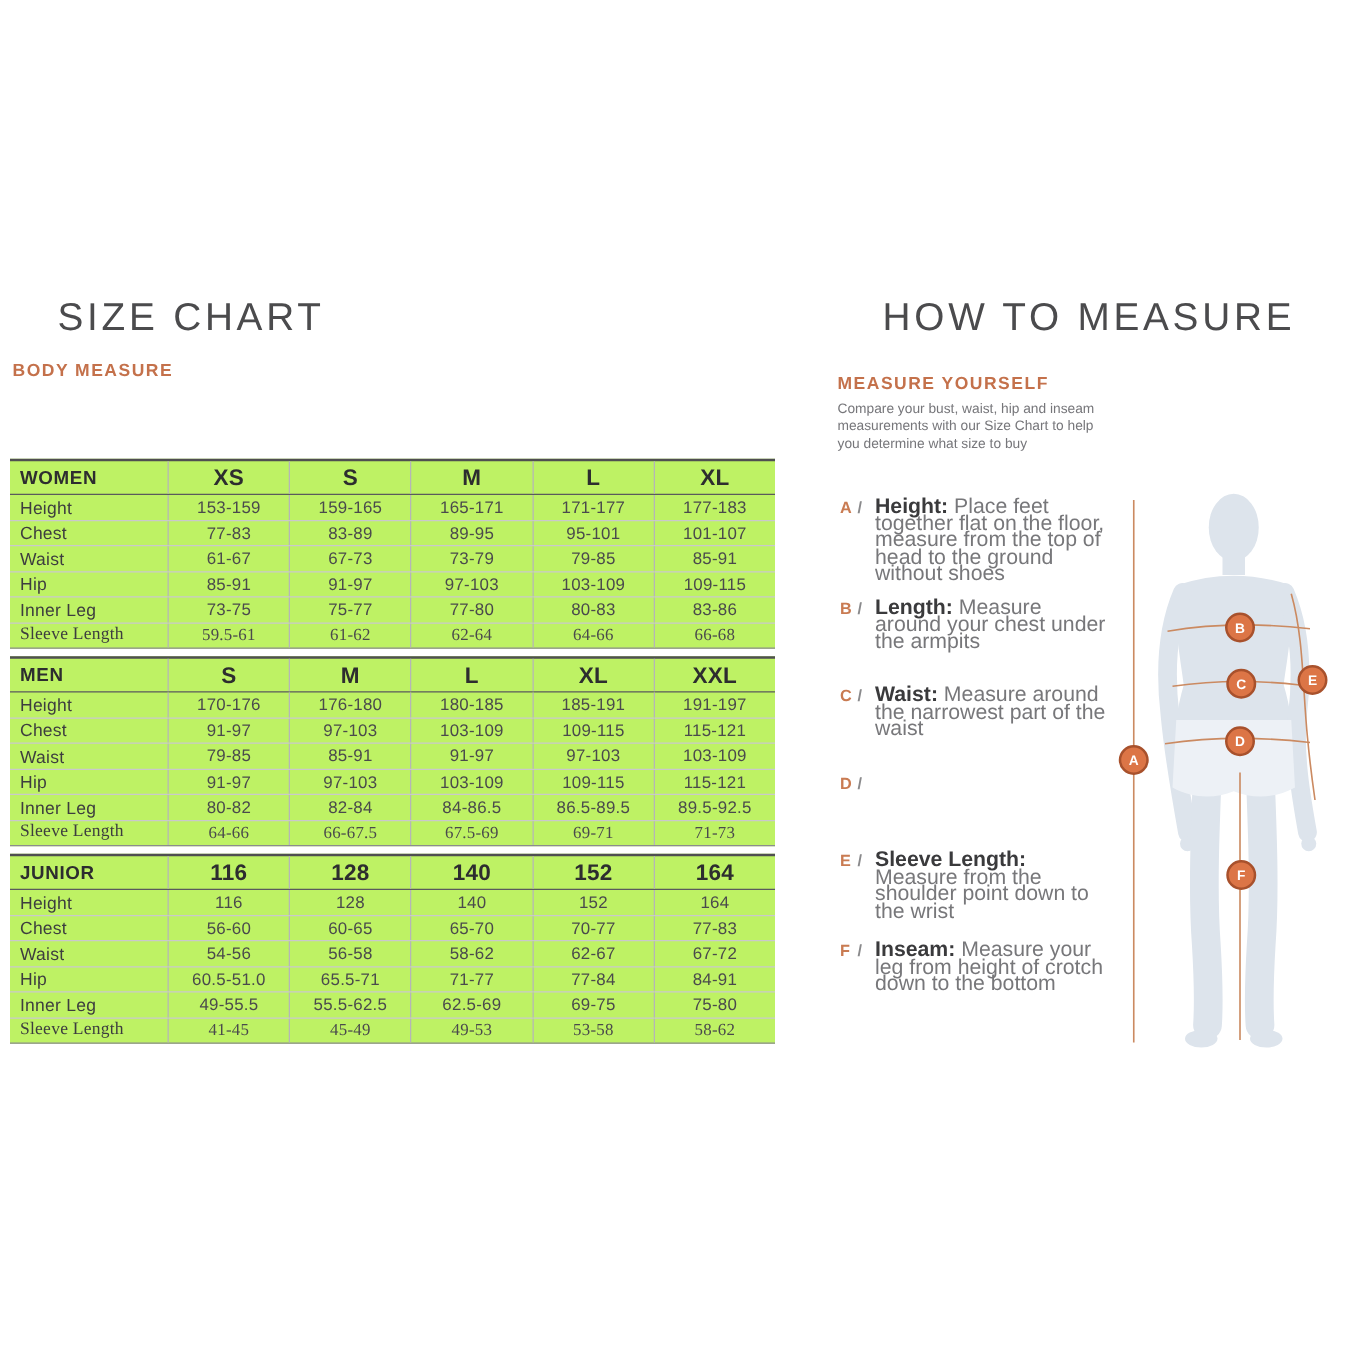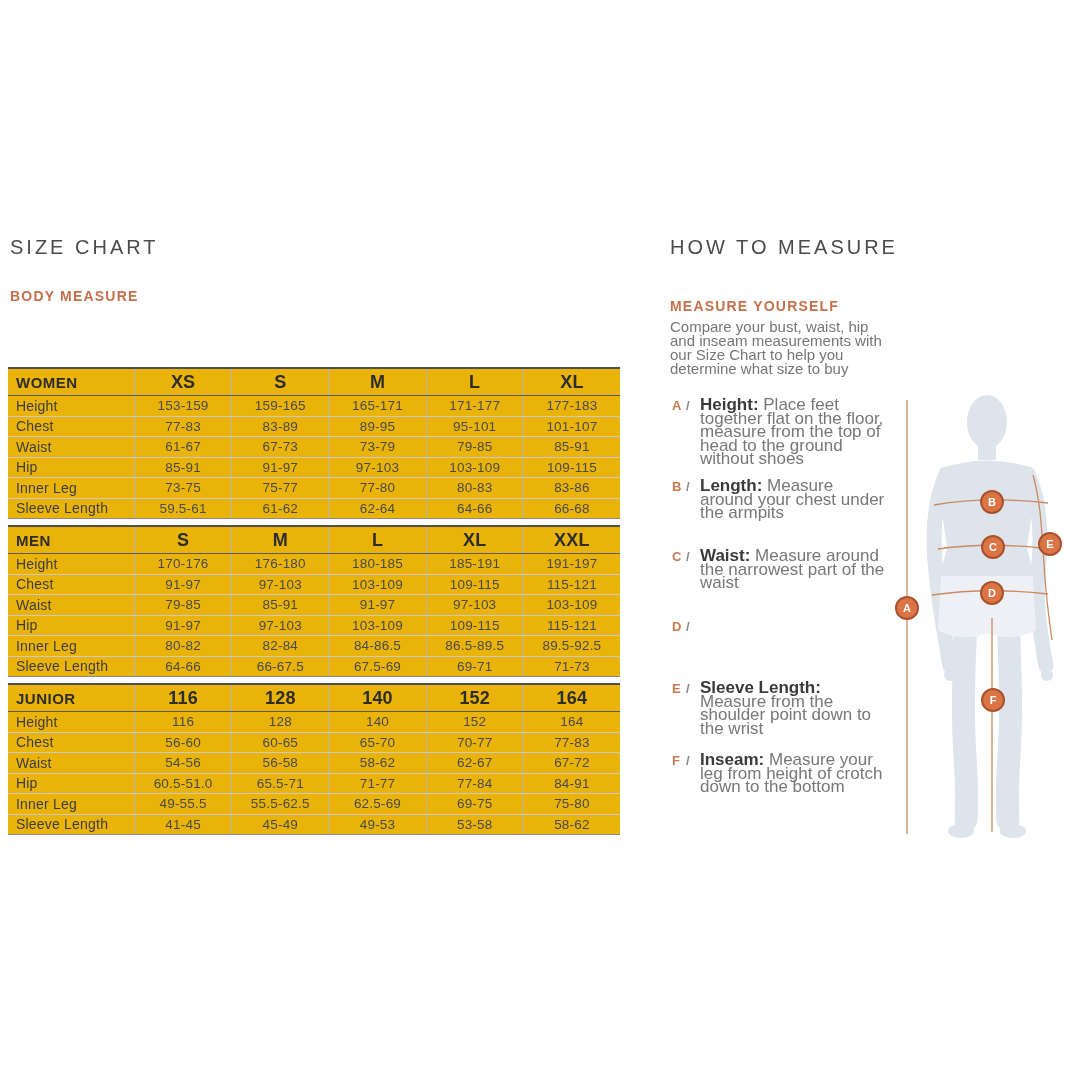--- a/index.html
+++ b/index.html
@@ -3,48 +3,48 @@
 <meta charset="utf-8">
 <style>
   html,body{margin:0;padding:0;}
   body{
     width:1080px;height:1080px;position:relative;background:#ffffff;
     font-family:"Liberation Sans", sans-serif;overflow:hidden;
     -webkit-font-smoothing:antialiased;
   }
   
   .big-title{
-    position:absolute;font-size:20px;letter-spacing:3px;color:#4b4b4d;
-    font-weight:400;white-space:nowrap;
+    position:absolute;font-size:31px;letter-spacing:3px;color:#4b4b4d;
+    font-weight:400;white-space:nowrap;margin-left:36px;
   }
   #size-chart-title{left:10px;top:236px;}
   #how-to-title{left:670px;top:236px;}
   .orange-sub{
     position:absolute;font-size:14px;font-weight:700;letter-spacing:1.2px;
     color:#c4714b;white-space:nowrap;
   }
   #body-measure-sub{left:10px;top:288px;}
   #measure-yourself-sub{left:670px;top:298px;}
   #intro-text{
     position:absolute;left:670px;top:320px;width:218px;
-    font-size:15px;line-height:14px;color:#76767a;
+    font-size:11px;line-height:14px;color:#76767a;
   }
   
   #size-tables{position:absolute;left:8px;top:367px;width:612px;height:460px;}
   .stable{
-    position:absolute;left:0;width:612px;background:#eab308;
+    position:absolute;left:0;width:612px;background:#bef264;
     border-top:2px solid #4f4f51;border-bottom:1px solid #8c8c8e;
   }
   .stable:nth-of-type(1){top:0;}
   .stable:nth-of-type(2){top:158px;}
   .stable:nth-of-type(3){top:316px;}
   .thead,.trow{display:grid;grid-template-columns:126px repeat(5,1fr);}
   .thead{height:26px;border-bottom:1px solid #5a5a5c;}
   .trow{height:19.5px;border-bottom:1px solid #c9c9cb;}
-  .trow:last-child{border-bottom:none;}
+  .trow:last-child{border-bottom:none;font-family:Liberation Serif, serif;}
   .cell{
     border-left:1px solid #b5b5b7;display:flex;align-items:center;justify-content:center;
     font-size:13.5px;color:#4a4a4c;letter-spacing:.2px;overflow:hidden;white-space:nowrap;
   }
   .cell:first-child{border-left:none;justify-content:flex-start;padding-left:8px;}
   .head-cell{font-weight:700;font-size:18px;color:#2d2d2f;}
   .group-cell{font-weight:700;font-size:15px;color:#2d2d2f;letter-spacing:.5px;}
   .label-cell{font-size:14px;color:#3d3d3f;}
   
   #steps{position:absolute;left:670px;top:0;width:220px;height:1080px;}

